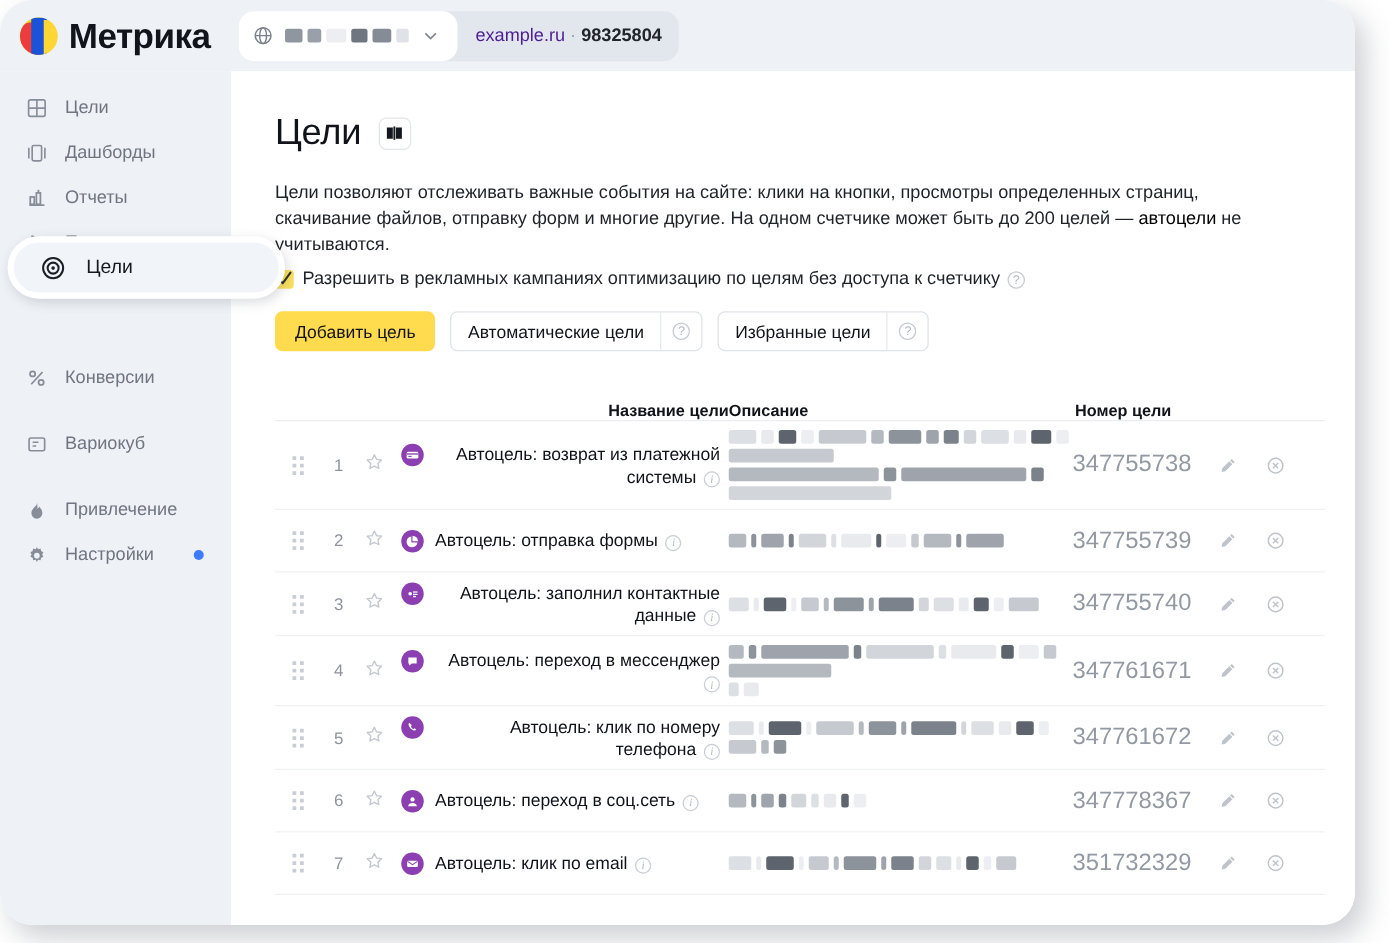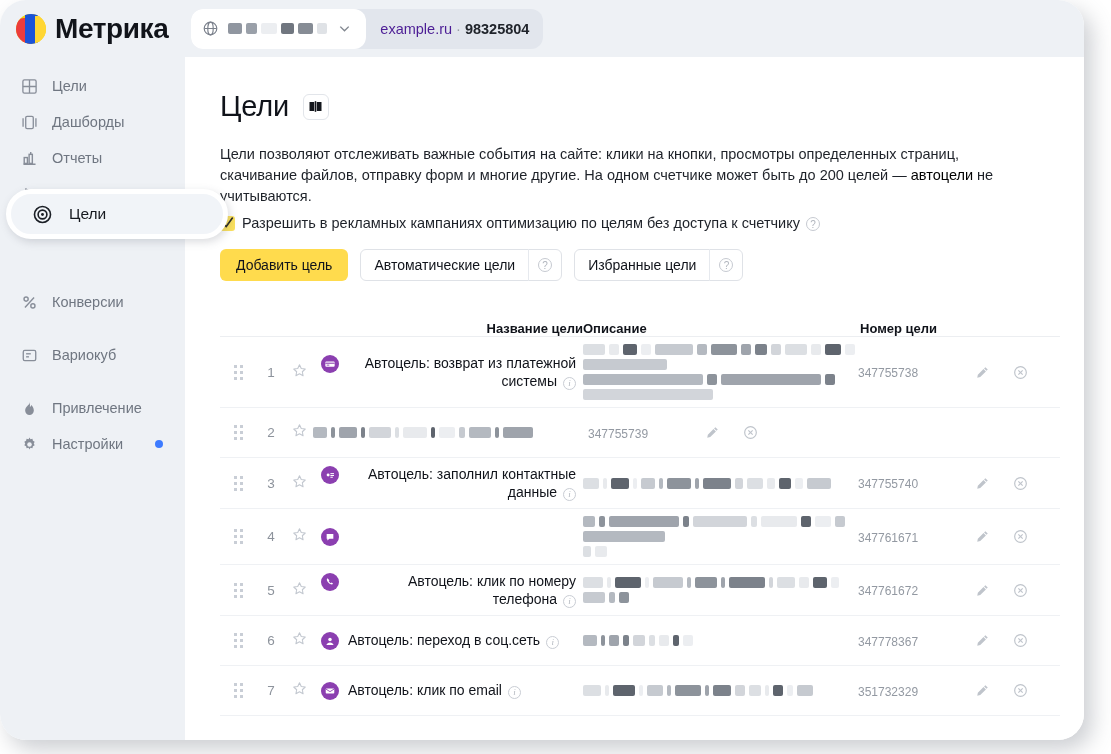--- a/index.html
+++ b/index.html
@@ -229,21 +229,21 @@
     background: #8b3fb0; flex: none; position: relative;
     display: flex; align-items: center; justify-content: center;
     margin-top: 1px;
   }
   .goal-name {
     margin-left: 9px; font-size: 14px; color: #10131a;
     line-height: 18px; max-width: 228px;
   }
   .desc-cell { display: flex; flex-direction: column; gap: 4px; }
   .desc-line { display: flex; align-items: center; gap: 4px; flex-wrap: wrap; }
-  .goal-id { font-size: 12px; color: #9399a2; }
+  .goal-id { font-size: 19px; color: #9399a2; }
   .icon-btn { cursor: pointer; color: #bfc4cb; display: flex; }
 </style>
 </head>
 <body>
 
 <div class="window">
 
   <div class="topbar">
     <div class="logo-wrap">
       <div class="logo-mark">
@@ -545,20 +545,29 @@
               </span>
             </div>
             <div class="c-num">
               <span class="rownum">2</span>
             </div>
             <div class="c-star">
               <span class="star"><svg viewBox="0 0 18 18" width="15" height="15" fill="none" stroke="currentColor" stroke-width="1.3" stroke-linejoin="round">
                   <polygon points="9,2.2 11.1,6.6 15.9,7.2 12.4,10.5 13.3,15.3 9,13 4.7,15.3 5.6,10.5 2.1,7.2 6.9,6.6"></polygon>
                 </svg></span>
             </div>
+            <div class="c-name goal-cell">
+              <span class="goal-icon">
+                <svg viewBox="0 0 18 18" width="12" height="12" fill="#fff">
+                  <path d="M9 2.4v6.6h6.6A6.6 6.6 0 0 0 9 2.4z"></path>
+                  <path d="M7.6 3.2A6.6 6.6 0 1 0 15 10.6H7.6z" fill="#fff"></path>
+                </svg>
+              </span>
+              <span class="goal-name">Автоцель: отправка формы<span class="info-i">i</span></span>
+            </div>
             <div class="c-desc desc-cell">
               <div class="desc-line">
                 <i class="redact" style="width:14px;height:11px;background:#b4b9c0;"></i>
                 <i class="redact" style="width:4px;height:11px;background:#8d939b;"></i>
                 <i class="redact" style="width:18px;height:11px;background:#9fa4ac;"></i>
                 <i class="redact" style="width:4px;height:11px;background:#7c828b;"></i>
                 <i class="redact" style="width:22px;height:11px;background:#d2d5da;"></i>
                 <i class="redact" style="width:4px;height:11px;background:#dcdfe3;"></i>
                 <i class="redact" style="width:24px;height:11px;background:#e8eaed;"></i>
                 <i class="redact" style="width:4px;height:11px;background:#5e646d;"></i>
@@ -672,20 +681,21 @@
               <span class="star"><svg viewBox="0 0 18 18" width="15" height="15" fill="none" stroke="currentColor" stroke-width="1.3" stroke-linejoin="round">
                   <polygon points="9,2.2 11.1,6.6 15.9,7.2 12.4,10.5 13.3,15.3 9,13 4.7,15.3 5.6,10.5 2.1,7.2 6.9,6.6"></polygon>
                 </svg></span>
             </div>
             <div class="c-name goal-cell">
               <span class="goal-icon">
                 <svg viewBox="0 0 18 18" width="12" height="12" fill="#fff">
                   <path d="M4 4.4h10v7.2H8.2L5 14.2v-2.6H4z"></path>
                 </svg>
               </span>
+              <span class="goal-name">Автоцель: переход в мессенджер<span class="info-i">i</span></span>
             </div>
             <div class="c-desc desc-cell">
               <div class="desc-line">
                 <i class="redact" style="width:12px;height:11px;background:#b4b9c0;"></i>
                 <i class="redact" style="width:6px;height:11px;background:#8d939b;"></i>
                 <i class="redact" style="width:70px;height:11px;background:#9fa4ac;"></i>
                 <i class="redact" style="width:6px;height:11px;background:#7c828b;"></i>
                 <i class="redact" style="width:54px;height:11px;background:#d2d5da;"></i>
                 <i class="redact" style="width:6px;height:11px;background:#dcdfe3;"></i>
                 <i class="redact" style="width:36px;height:11px;background:#e8eaed;"></i>

